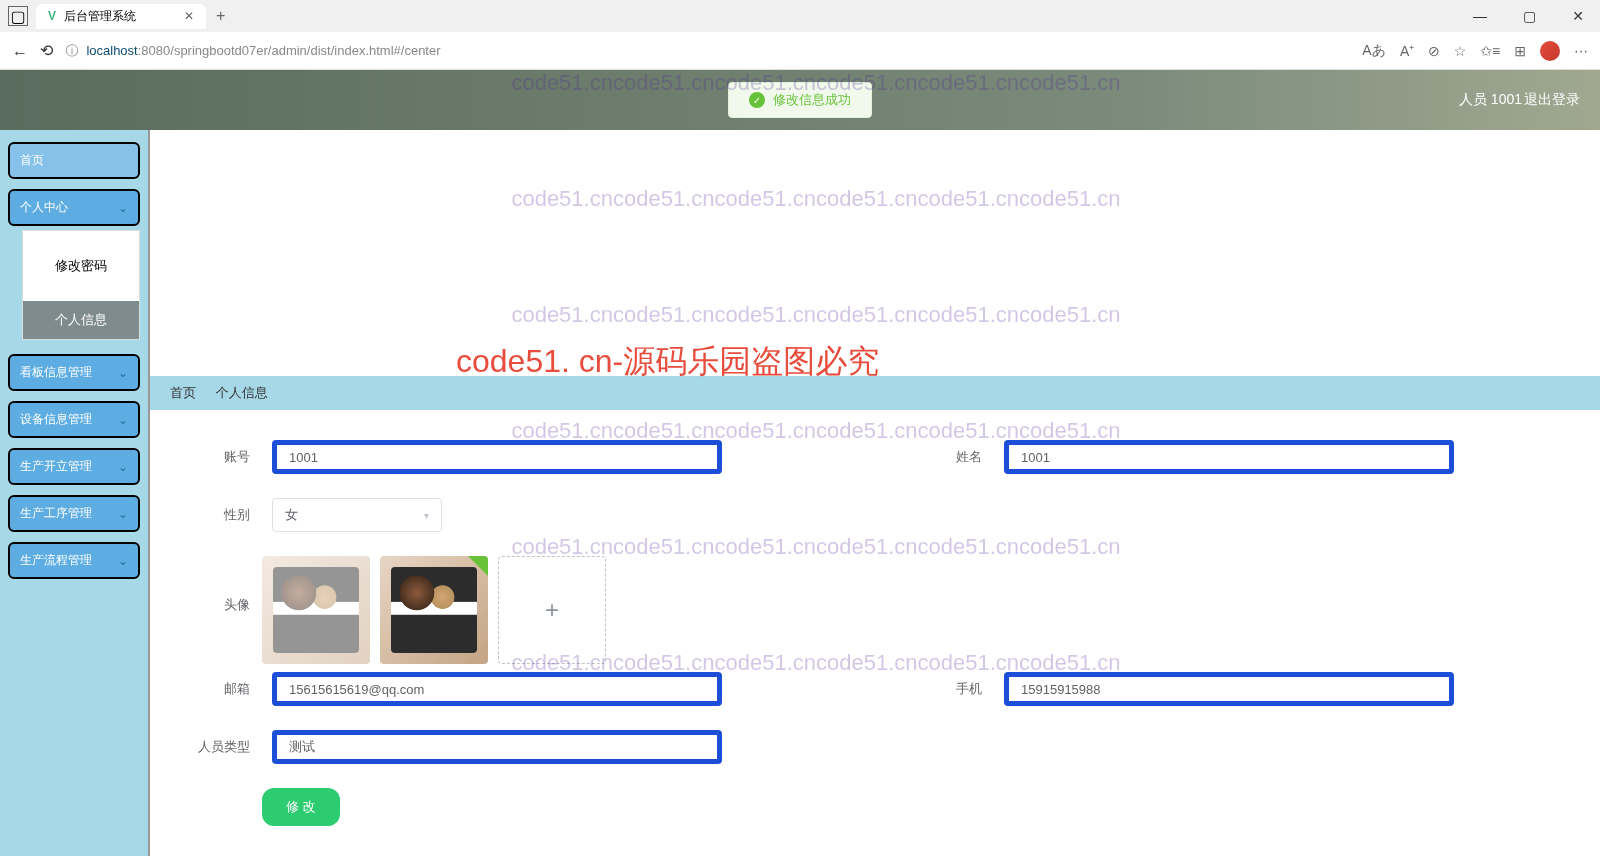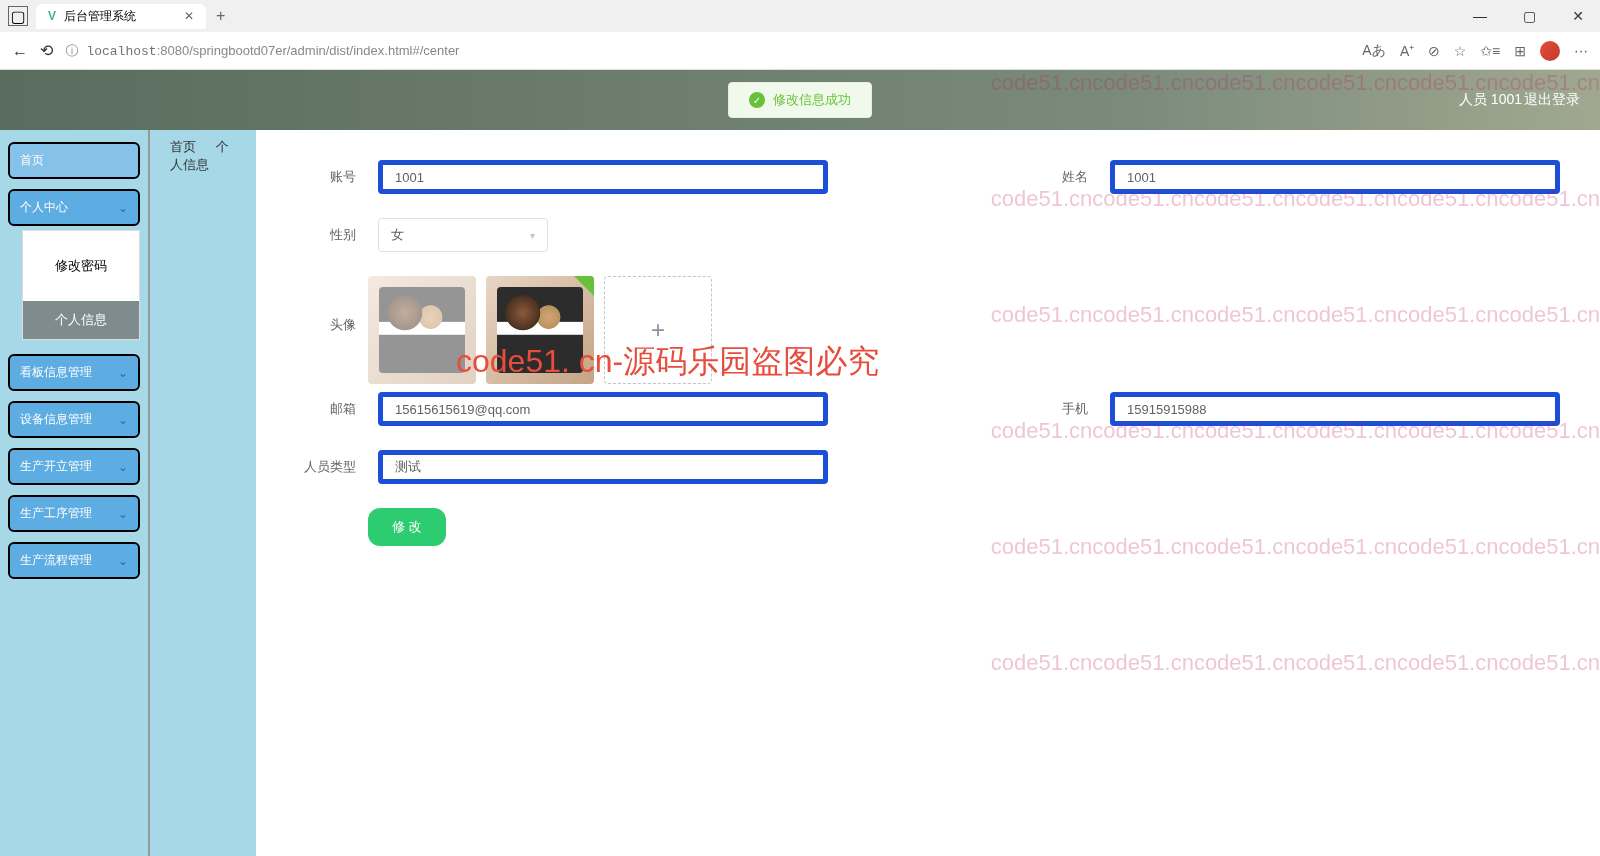--- a/index.html
+++ b/index.html
@@ -13,21 +13,21 @@
 .tab-icon { color: #41b883; font-weight: bold; }
 .tab-close { color: #666; cursor: pointer; margin-left: 40px; }
 .tab-new { margin-left: 10px; color: #666; font-size: 16px; }
 .window-controls { margin-left: auto; display: flex; gap: 20px; color: #333; font-size: 14px; }
 .window-controls span { cursor: pointer; padding: 0 8px; }
 
 .addr-bar { height: 38px; display: flex; align-items: center; padding: 0 12px; gap: 12px; border-bottom: 1px solid #ddd; }
 .nav-btn { color: #333; font-size: 16px; cursor: pointer; }
 .url-box { flex: 1; display: flex; align-items: center; gap: 8px; font-size: 13px; color: #333; }
 .url-info { color: #888; }
-.url-host { color: #737373; font-family: Liberation Mono, monospace; }
+.url-host { color: #0c4a6e; }
 .url-path { color: #888; }
 .addr-right { display: flex; gap: 14px; align-items: center; color: #666; font-size: 14px; }
 .addr-right span { cursor: pointer; }
 .profile-dot { width: 20px; height: 20px; border-radius: 50%; background: linear-gradient(135deg,#e74c3c,#c0392b); }
 
 
 .app-header { height: 60px; background: linear-gradient(to right, #5a6c5d 0%, #7a8a7b 70%, #a0a890 100%); display: flex; align-items: center; justify-content: space-between; padding: 0 20px; position: relative; }
 .toast { position: absolute; left: 50%; transform: translateX(-50%); background: #f0f9eb; border: 1px solid #e1f3d8; color: #67c23a; padding: 8px 20px; border-radius: 4px; display: flex; align-items: center; gap: 8px; font-size: 13px; }
 .toast-icon { width: 16px; height: 16px; background: #67c23a; border-radius: 50%; display: inline-flex; align-items: center; justify-content: center; color: #fff; font-size: 10px; }
 .header-right { display: flex; gap: 2px; color: #fff; font-size: 14px; }
@@ -36,21 +36,21 @@
 
 .app-body { display: flex; height: calc(856px - 130px); }
 .sidebar { width: 150px; background: #a7d8e8; padding: 12px 8px; display: flex; flex-direction: column; gap: 10px; border-right: 2px solid #999; }
 .side-btn { background: #5dade2; border: 2px solid #000; border-radius: 6px; padding: 8px 10px; color: #fff; font-size: 12px; display: flex; align-items: center; justify-content: space-between; cursor: pointer; }
 .side-btn.home { background: #85c1e9; }
 .side-chevron { color: #2471a3; }
 .submenu { background: #fff; border: 1px solid #ddd; margin: -6px 0 4px 14px; }
 .submenu-item { padding: 10px 32px; font-size: 13px; cursor: pointer; margin-top: 16px; }
 .submenu-item.active { background: #7f8c8d; color: #fff; }
 
-.content { flex: 1; background: #fff; display: flex; flex-direction: row; justify-content: flex-end; }
+.content { flex: 1; background: #fff; display: flex; flex-direction: column; justify-content: flex-end; }
 .breadcrumb { background: #a7d8e8; padding: 8px 20px; font-size: 13px; color: #333; }
 .breadcrumb span { cursor: pointer; margin-right: 16px; }
 
 .form-area { padding: 30px 40px; position: relative; }
 .form-row { display: flex; gap: 80px; margin-bottom: 24px; }
 .form-group { display: flex; align-items: center; gap: 10px; }
 .form-label { width: 60px; text-align: right; font-size: 13px; color: #606266; margin-right: 12px; }
 .form-input { width: 450px; height: 34px; border: 5px solid #1d4ed8; border-radius: 4px; padding: 3px 12px; font-size: 13px; color: #606266; }
 .form-select { width: 170px; height: 34px; border: 1px solid #dcdfe6; border-radius: 4px; padding: 0 12px; font-size: 13px; color: #606266; display: flex; align-items: center; justify-content: space-between; cursor: pointer; }
 .select-arrow { color: #c0c4cc; font-size: 10px; }
@@ -61,21 +61,21 @@
 .avatar-img { width: 100%; height: 100%; background: linear-gradient(135deg,#e8d5c4,#c4a484); display:flex; align-items:center; justify-content:center; }
 .avatar-img.dim { opacity: 0.5; }
 .avatar-corner { position: absolute; top: 0; right: 0; width: 0; height: 0; border-left: 20px solid transparent; border-top: 20px solid #67c23a; }
 .avatar-upload { width: 108px; height: 108px; border: 1px dashed #c0c4cc; border-radius: 4px; display: flex; align-items: center; justify-content: center; color: #8c939d; font-size: 24px; cursor: pointer; }
 .upload-tip { margin-left: 72px; font-size: 12px; color: #909399; margin-bottom: 20px; }
 
 .submit-btn { background: #2ecc71; color: #fff; border: none; padding: 10px 24px; border-radius: 12px; font-size: 13px; cursor: pointer; margin-left: 72px; }
 
 
 .watermark { position: fixed; top: 70px; left: 0; right: 0; bottom: 0; pointer-events: none; z-index: 1; }
-.wm-row { display: flex; justify-content: flex-end; opacity: 0.25; color: #be185d; font-size: 22px; margin-bottom: 90px; margin-left: 32px; }
+.wm-row { display: flex; justify-content: center; opacity: 0.25; color: #4c1d95; font-size: 22px; margin-bottom: 90px; margin-left: 32px; }
 .big-wm { position: absolute; top: 340px; left: 456px; color: #e74c3c; font-size: 32px; font-weight: 500; z-index: 5; pointer-events:none; }
 .anime-fig { width:80%; height:80%; background: radial-gradient(circle at 30% 30%, #8b5a3c 0%, #4a3020 20%, transparent 21%), radial-gradient(circle at 60% 35%, #d4a574 0%, #b8935f 15%, transparent 16%), linear-gradient(180deg, #2c2c2c 40%, #fff 41%, #fff 55%, #2c2c2c 56%); border-radius:4px; }
 </style>
 </head>
 <body>
 
 <div class="browser-chrome">
   <div class="tab-bar">
     <div class="tab-square">▢</div>
     <div class="tab">

